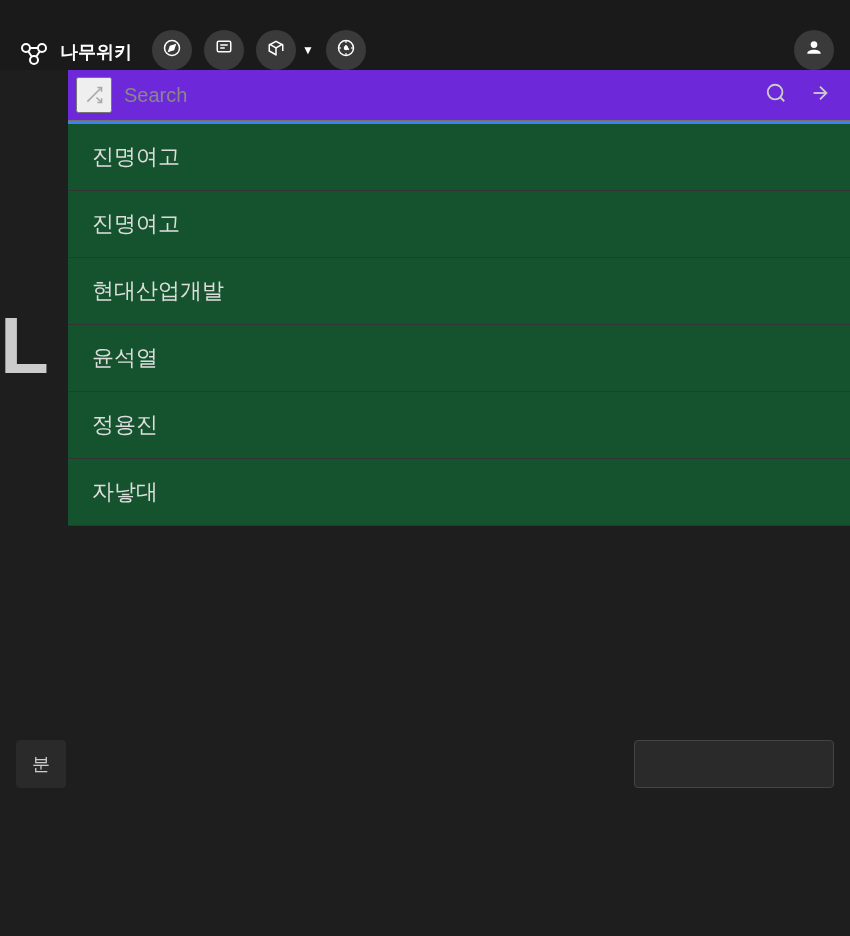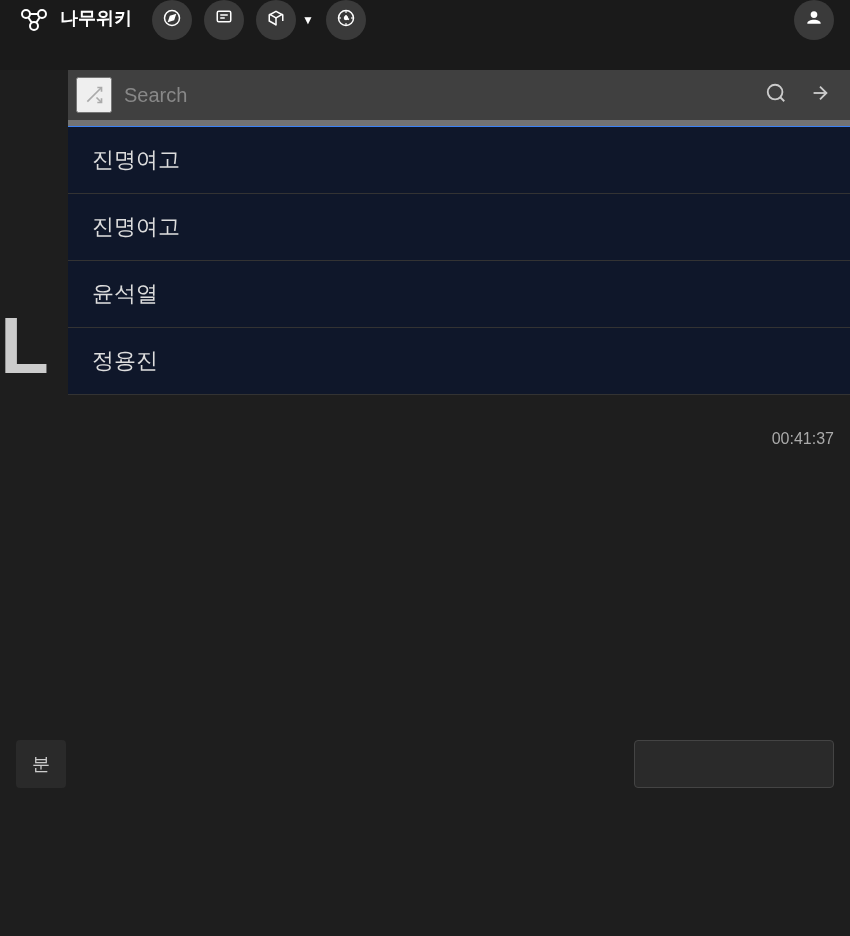--- a/index.html
+++ b/index.html
@@ -14,21 +14,21 @@
       background-color: #1e1e1e;
       font-family: 'Malgun Gothic', 'Apple SD Gothic Neo', sans-serif;
       color: #ffffff;
       overflow: hidden;
       position: relative;
     }
 
     
     .navbar {
       display: flex;
-      align-items: flex-start;
+      align-items: flex-end;
       background-color: #1a1a1a;
       height: 70px;
       padding: 0 16px;
       gap: 12px;
       position: relative;
       z-index: 10;
     }
 
     .navbar-logo {
       display: flex;
@@ -84,22 +84,22 @@
       justify-content: center;
       cursor: pointer;
       color: #ffffff;
       font-size: 18px;
     }
 
     
     .search-bar-container {
       position: relative;
       z-index: 20;
-      background-color: #404040;
-      border-bottom: 6px solid #737373;
+      background-color: #6d28d9;
+      border-bottom: 1px solid #737373;
     }
 
     .search-bar {
       display: flex;
       align-items: center;
       height: 50px;
       padding: 0 8px;
     }
 
     .shuffle-icon {
@@ -150,22 +150,22 @@
       justify-content: center;
       cursor: pointer;
       color: #cccccc;
       font-size: 20px;
       background: none;
       border: none;
     }
 
     
     .search-dropdown {
-      background-color: #0f172a;
-      border-top: 1px solid #3b82f6;
+      background-color: #14532d;
+      border-top: 3px solid #3b82f6;
     }
 
     .dropdown-item {
       padding: 18px 24px;
       font-size: 22px;
       color: #dddddd;
       cursor: pointer;
       border-bottom: 1px solid #333333;
     }
 
@@ -371,16 +371,18 @@
             <polyline points="12,5 19,12 12,19"></polyline>
           </svg>
         </span>
       </button>
     </div>
   </div>
 
   <div class="search-dropdown">
   <div class="dropdown-item">진명여고</div>
       <div class="dropdown-item">진명여고</div>
+      <div class="dropdown-item">현대산업개발</div>
       <div class="dropdown-item">윤석열</div>
       <div class="dropdown-item">정용진</div>
+      <div class="dropdown-item">자낳대</div>
     </div>
 </div>
 
 </body></html>

